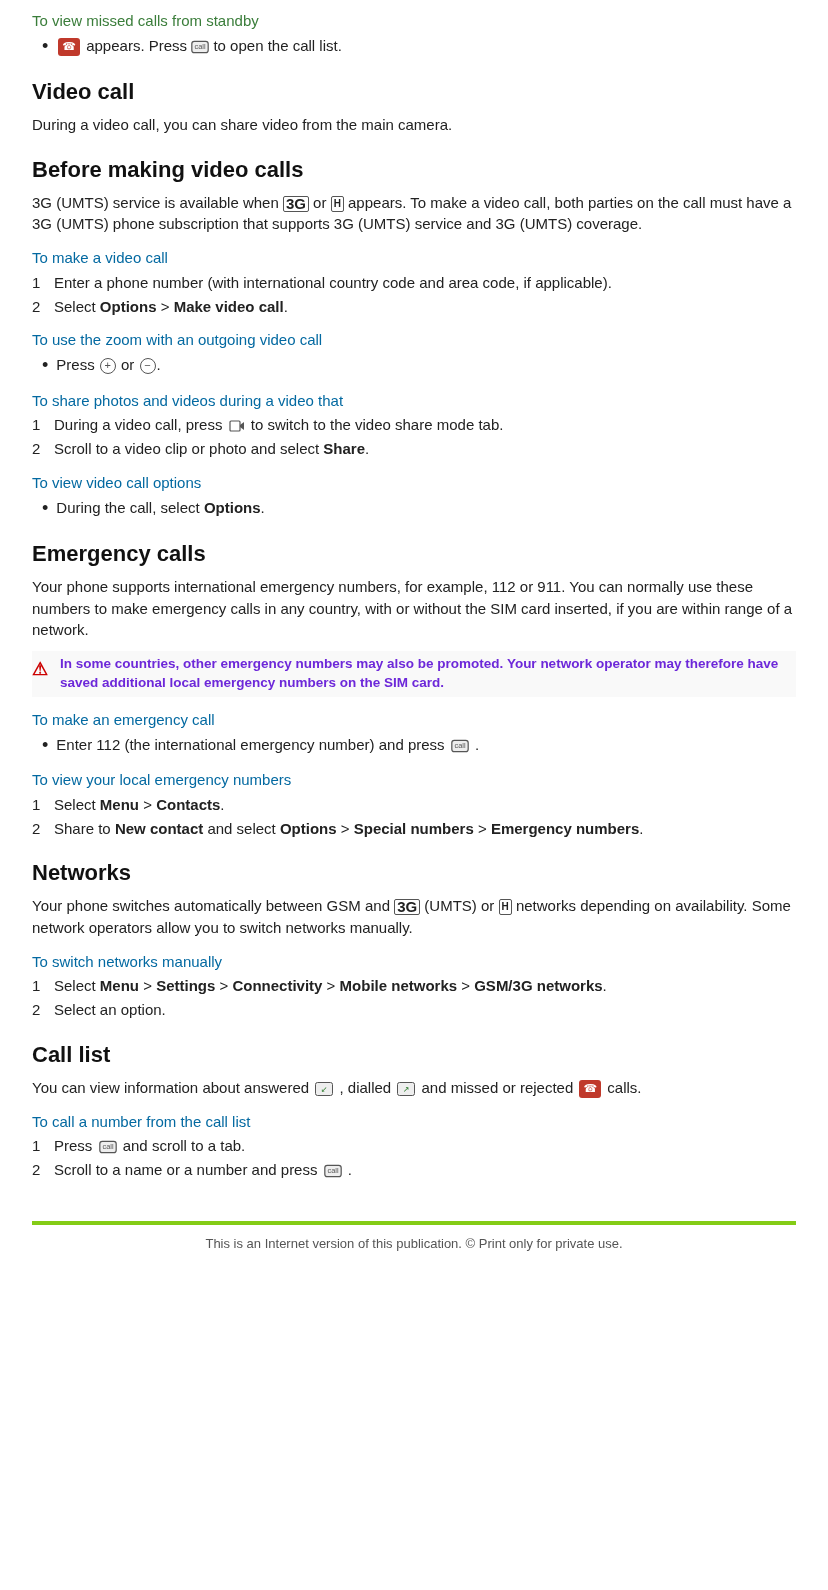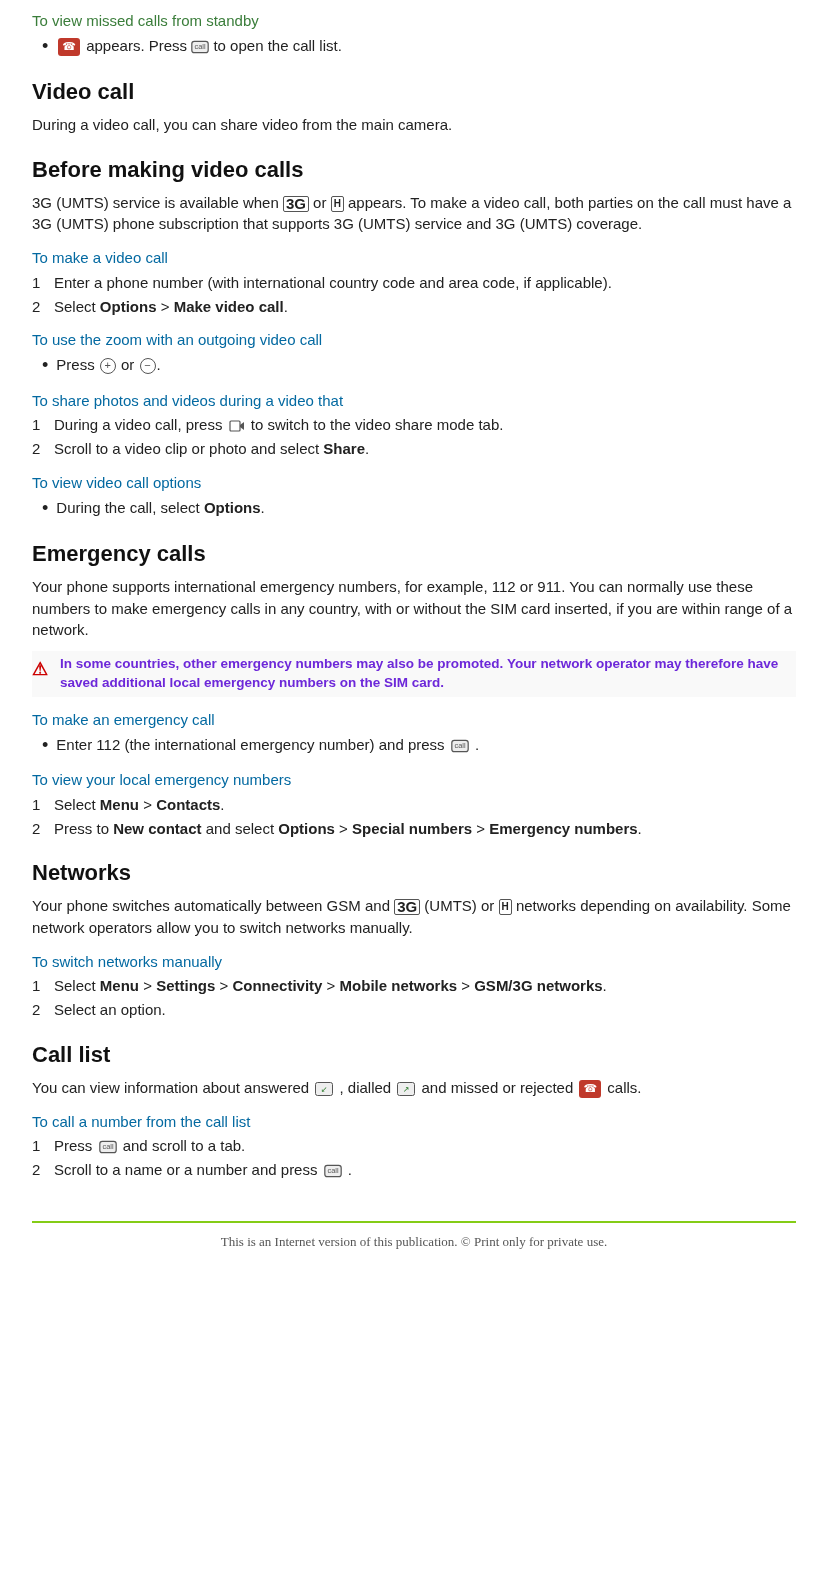--- a/index.html
+++ b/index.html
@@ -140,23 +140,22 @@
       font-size: 11px;
       color: #555;
       margin: 0 1px;
     }
 
     .page-footer {
       margin-top: 30px;
       text-align: center;
       font-size: 13px;
       color: #555;
-      border-top: 2px solid #84cc16;
+      border-top: 4px solid #84cc16;
       padding-top: 10px;
-      font-family: Liberation Serif, serif;
     }
 
     .page-number {
       text-align: center;
       font-size: 14px;
       color: #555;
       margin-bottom: 4px;
     }
 
     .top-green-heading {
@@ -290,21 +289,21 @@
 <div class="numbered-list">
   <div class="numbered-item">
     <span class="num-label">1</span>
     <span>
       <span>Select </span><span class="bold">Menu</span><span> &gt; </span><span class="bold">Contacts</span><span>.</span>
     </span>
   </div>
   <div class="numbered-item">
     <span class="num-label">2</span>
     <span>
-      <span>Press to </span><span class="bold">New contact</span><span> and select </span><span class="bold">Options</span><span> &gt; </span><span class="bold">Special numbers</span><span> &gt; </span><span class="bold">Emergency numbers</span><span>.</span>
+      <span>Share to </span><span class="bold">New contact</span><span> and select </span><span class="bold">Options</span><span> &gt; </span><span class="bold">Special numbers</span><span> &gt; </span><span class="bold">Emergency numbers</span><span>.</span>
     </span>
   </div>
 </div>
 
 <h2 class="section-heading">Networks</h2>
 <p>
   <span>Your phone switches automatically between GSM and</span>
   <span class="badge-3g">3G</span>
   <span>(UMTS) or</span>
   <span class="badge-h">H</span>

